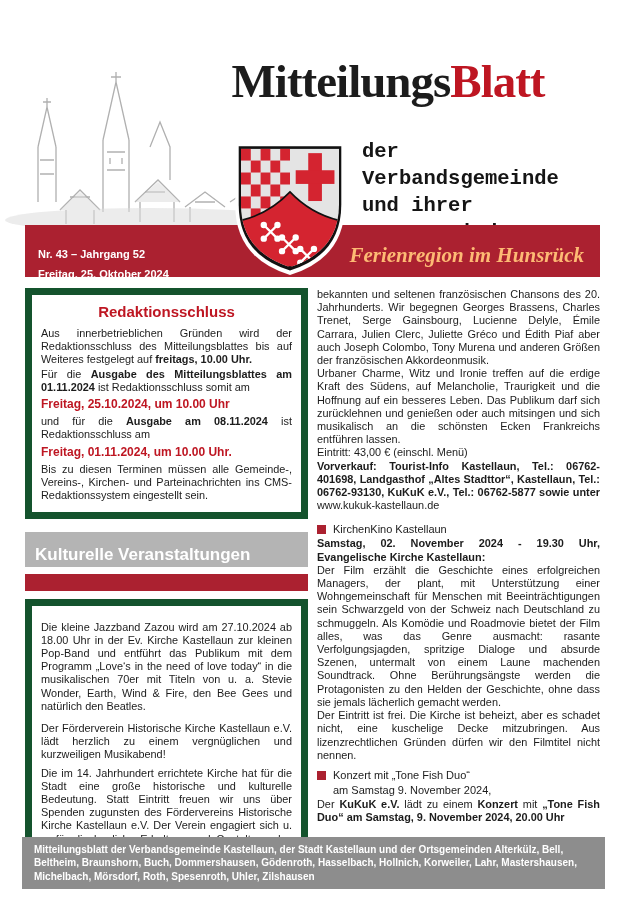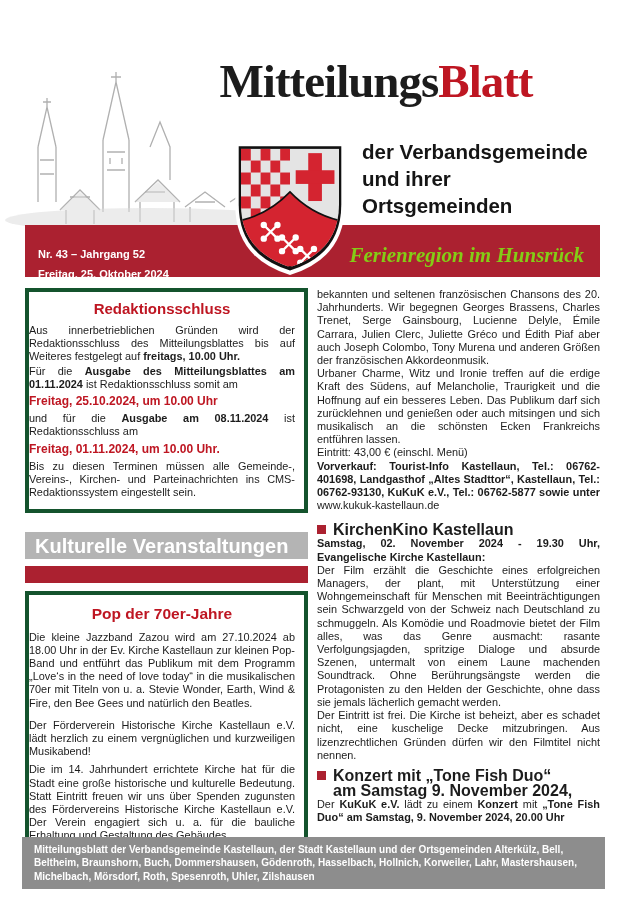--- a/index.html
+++ b/index.html
@@ -1,46 +1,46 @@
 <!DOCTYPE html>
 <html style="--red-bar: #ab2130; --red-text: #be1622; --gray-banner: #b4b4b4; --gray-footer: #8d8d8d; --arms-red: #d42430;"><head>
 <meta charset="utf-8">
 <style>
   html,body{margin:0;padding:0;background:#fff;}
   .page{position:relative;width:625px;height:897px;background:#fff;overflow:hidden;
         font-family:"Liberation Sans","DejaVu Sans",sans-serif;color:#1c1c1c;}
   
   .sketch{position:absolute;left:0;top:52px;width:310px;height:180px;}
-  .masthead{position:absolute;left:146px;top:58px;width:460px;text-align:center;
+  .masthead{position:absolute;left:158px;top:58px;width:460px;text-align:center;
             font-family:"Liberation Serif","DejaVu Serif",serif;font-weight:bold;
             font-size:47px;letter-spacing:-1px;line-height:1;}
   .masthead .red{color:var(--red-text);}
   .subtitle{position:absolute;left:362px;top:138px;width:240px;
-            font-family:Liberation Sans, sans-serif;font-weight:bold;
+            font-family:Liberation Mono, monospace;font-weight:bold;
             font-size:20.5px;line-height:27px;color:#151515;}
   .issue-bar{position:absolute;left:25px;right:25px;top:225px;height:52px;background:var(--red-bar);}
   .issue-left{position:absolute;left:13px;top:19px;color:#fff;font-weight:bold;font-size:11px;line-height:20px;}
-  .tagline{position:absolute;right:16px;bottom:9px;color:#84cc16;font-weight:bold;font-style:italic;
+  .tagline{position:absolute;right:16px;bottom:9px;color:#fdba74;font-weight:bold;font-style:italic;
            font-family:"Liberation Serif","DejaVu Serif",serif;font-size:21px;}
   .arms{position:absolute;left:233px;top:139px;width:114px;height:140px;z-index:3;}
   
   .cols{position:absolute;left:25px;top:288px;width:575px;height:556px;display:flex;gap:9px;overflow:hidden;}
   .col{width:283px;font-size:10.9px;line-height:13.2px;text-align:justify;}
   .col p{margin:0 0 6px 0;}
   .b{font-weight:bold;}
   
-  .box{border:4px solid #14532d;padding:7px 9px 8px 0;background:#fff;}
+  .box{border:7px solid #14532d;padding:7px 9px 8px 9px;background:#fff;}
   .box-title{color:var(--red-text);font-weight:bold;text-align:center;font-size:15px;margin:1px 0 6px 0;line-height:18px;}
   .deadline{color:var(--red-text);font-weight:bold;font-size:12px;margin:4px 0 4px 0;}
-  .banner-gray{background:var(--gray-banner);color:#fff;font-weight:bold;font-size:20px;
-               padding:8px 0 5px 10px;margin-top:19px;}
+  .banner-gray{background:var(--gray-banner);color:#fff;font-weight:bold;font-size:17px;
+               padding:16px 0 5px 10px;margin-top:13px;}
   .bar-red{background:var(--red-bar);height:17px;margin-top:7px;}
   .zazou-box{margin-top:8px;}
   .zazou-title{color:var(--red-text);font-weight:bold;text-align:center;font-size:15.5px;line-height:19px;margin:2px 0 8px 0;}
-  .sec-head{font-weight:bold;font-size:16px;line-height:15px;display:flex;}
+  .sec-head{font-weight:normal;font-size:11px;line-height:15px;display:flex;}
   .sq{width:9px;height:9px;background:var(--red-bar);margin:3px 7px 0 0;flex:0 0 9px;}
   .sec-head .lines{flex:1;}
   .subhead{font-weight:bold;}
   
   .footer-bar{position:absolute;left:22px;right:20px;bottom:8px;background:var(--gray-footer);
               color:#fff;font-weight:bold;font-size:10px;line-height:13.5px;text-align:left;
               padding:6px 12px;}
 </style>
 </head>
 <body>
@@ -154,21 +154,20 @@
         <p style="margin-bottom:0;"><span>und für die </span><span class="b">Ausgabe am 08.11.2024</span><span> ist Redaktionsschluss am</span></p>
         <div class="deadline">Freitag, 01.11.2024, um 10.00 Uhr.</div>
         <p style="margin-bottom:2px;"><span>Bis zu diesen Terminen müssen alle Gemeinde-, Vereins-, Kirchen- und Parteinachrichten ins CMS-Redaktionssystem eingestellt sein.</span></p>
       </div>
 
       <div class="banner-gray">Kulturelle Veranstaltungen</div>
       <div class="bar-red"></div>
 
       <div class="box zazou-box">
         <div class="zazou-title">
-          <div>Pop der 70er-Jahre</div>
         </div>
         <p style="margin-bottom:9px;">Die kleine Jazzband Zazou wird am 27.10.2024 ab 18.00 Uhr in der Ev. Kirche Kastellaun zur kleinen Pop-Band und entführt das Publikum mit dem Programm „Love‘s in the need of love today“ in die musikalischen 70er mit Titeln von u. a. Stevie Wonder, Earth, Wind &amp; Fire, den Bee Gees und natürlich den Beatles.</p>
         <p style="margin-bottom:5px;">Der Förderverein Historische Kirche Kastellaun e.V. lädt herzlich zu einem vergnüglichen und kurzweiligen Musikabend!</p>
         <p style="margin-bottom:2px;">Die im 14. Jahrhundert errichtete Kirche hat für die Stadt eine große historische und kulturelle Bedeutung. Statt Eintritt freuen wir uns über Spenden zugunsten des Fördervereins Historische Kirche Kastellaun e.V. Der Verein engagiert sich u. a. für die bauliche Erhaltung und Gestaltung des Gebäudes.</p>
       </div>
 
     </div>
 
     <div class="col">
       <p style="margin-bottom:0;">bekannten und seltenen französischen Chansons des 20. Jahrhunderts. Wir begegnen Georges Brassens, Charles Trenet, Serge Gainsbourg, Lucienne Delyle, Émile Carrara, Julien Clerc, Juliette Gréco und Édith Piaf aber auch Joseph Colombo, Tony Murena und anderen Größen der französischen Akkordeonmusik.</p>

